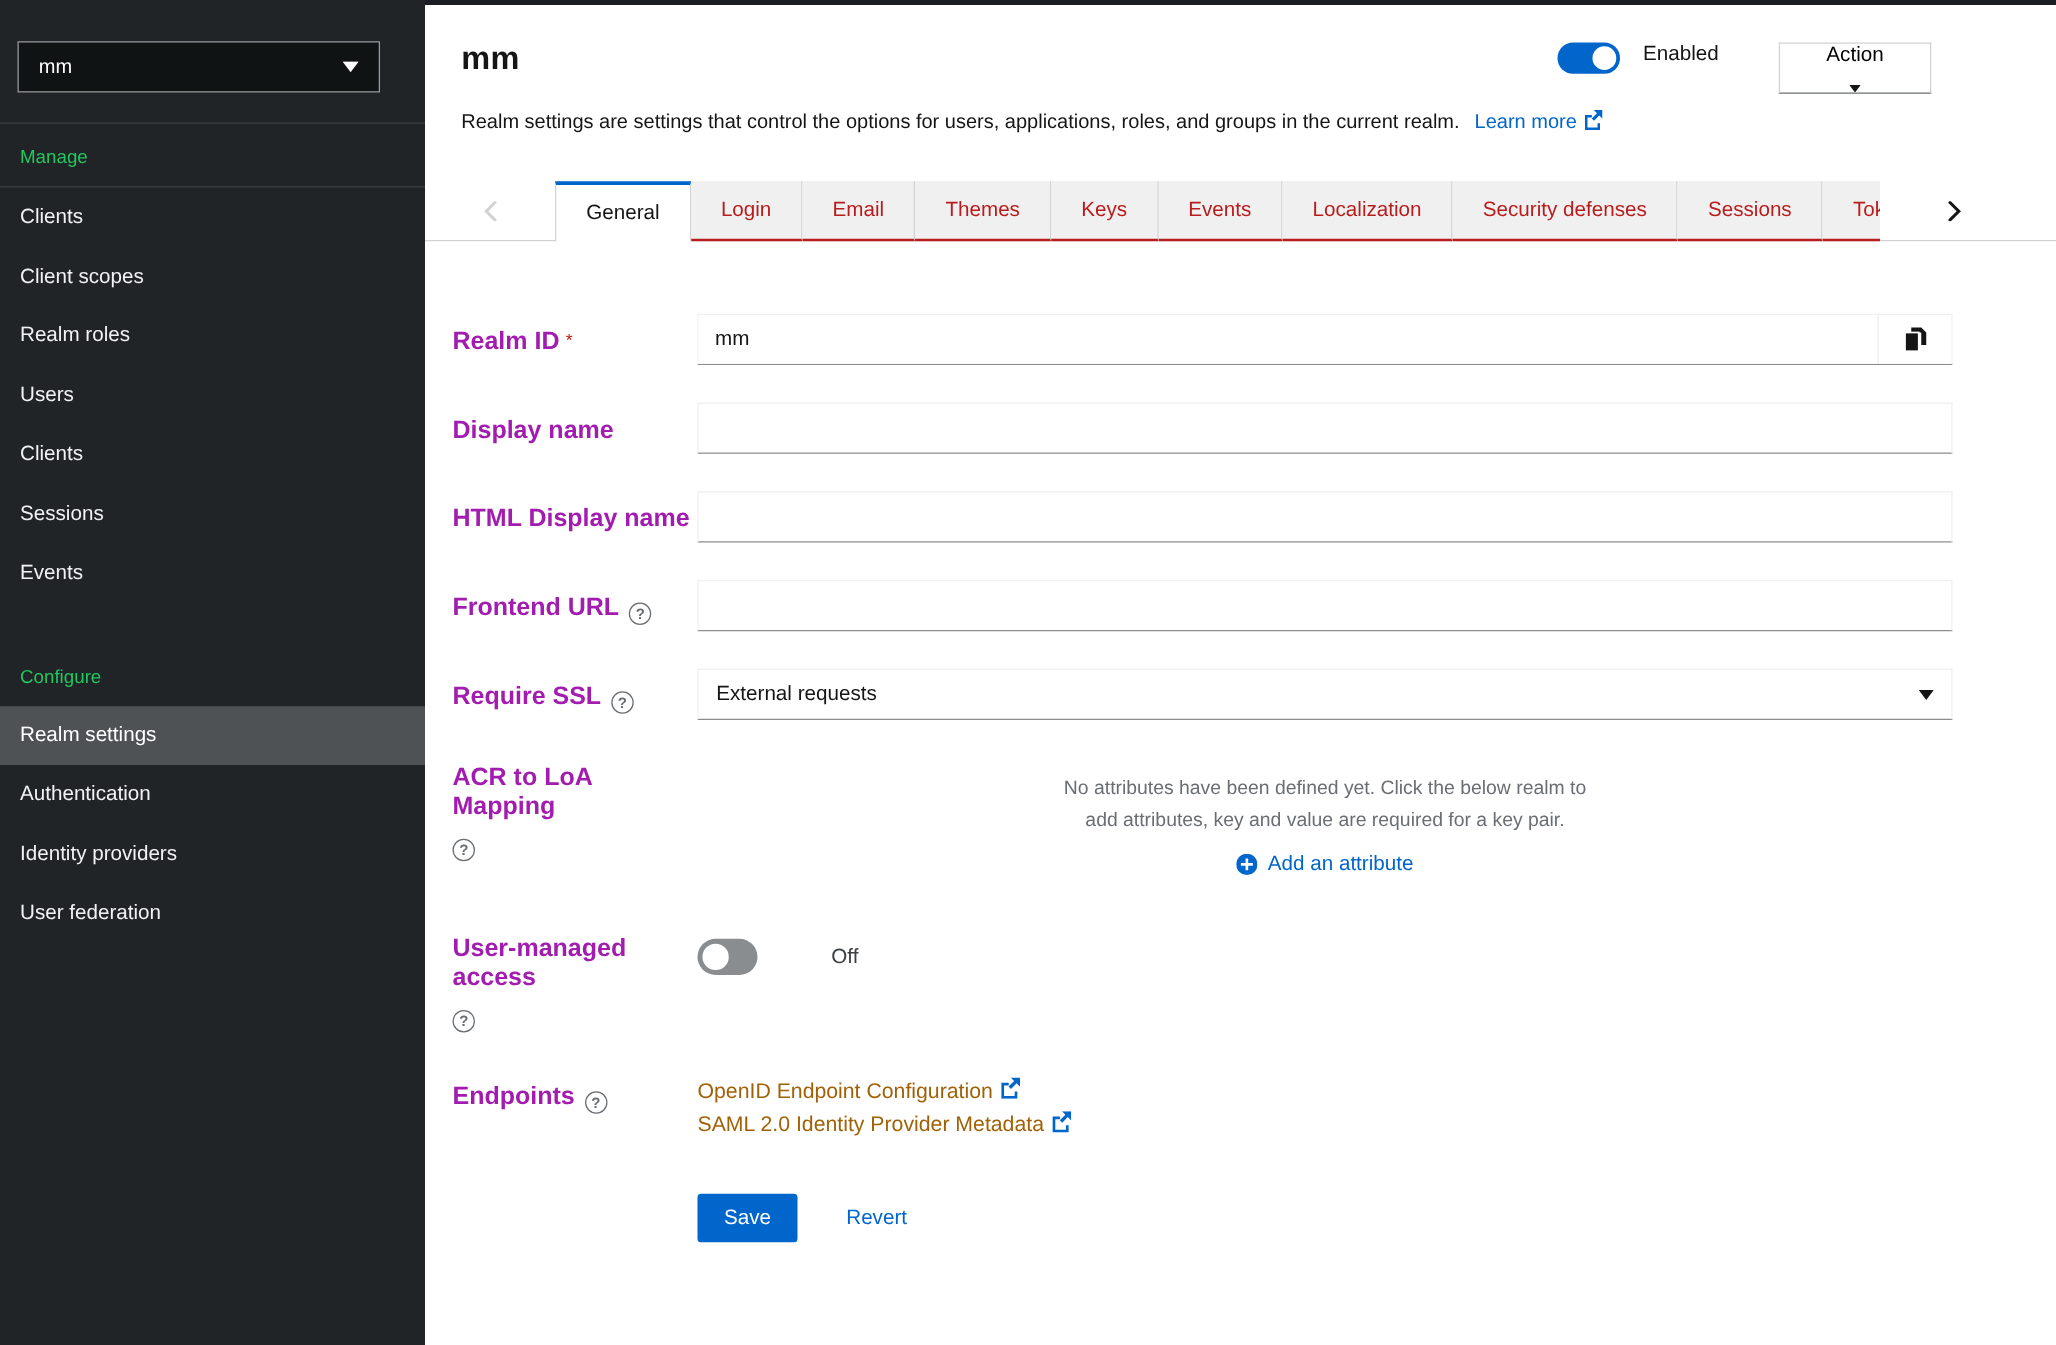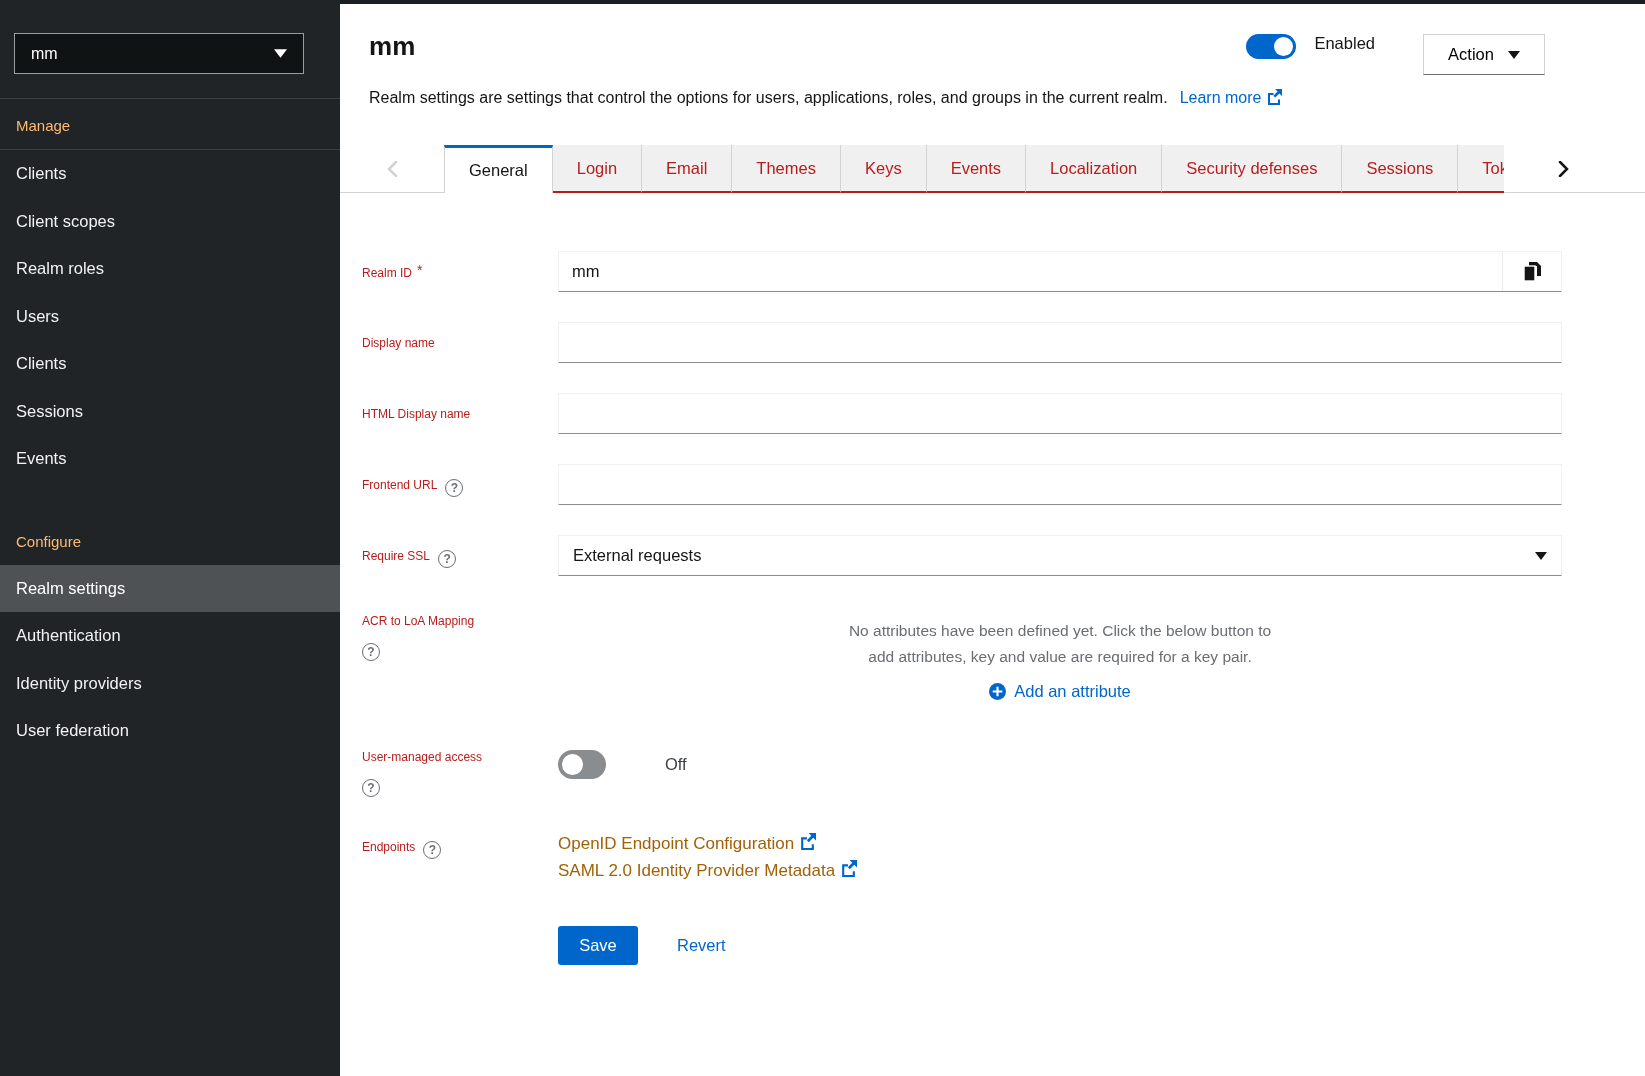--- a/index.html
+++ b/index.html
@@ -5,60 +5,60 @@
   * { margin:0; padding:0; box-sizing:border-box; }
   html,body { width:1645px; height:1076px; overflow:hidden; }
   body { font-family:"Liberation Sans","DejaVu Sans",sans-serif; background:#fff; color:#151515; display:flex; }
 
   
   .sidebar { width:340px; min-width:340px; height:1076px; background:#212427; display:flex; flex-direction:column; }
   .sidebar-head { padding:33px 36px 24px 14px; border-bottom:1px solid #3c3f42; }
   .realm-select { width:290px; height:41px; background:#101314; border:1px solid #9a9da0; color:#fff;
                   display:flex; align-items:center; justify-content:space-between; padding:0 16px; font-size:16px; cursor:pointer; }
   .realm-select svg { flex:none; }
-  .nav-group-label { font-size:15px; color:#fdba74; padding:18px 16px 15px 16px; }
+  .nav-group-label { font-size:15px; color:#22c55e; padding:18px 16px 15px 16px; }
   .nav-group-label.bordered { border-bottom:1px solid #3c3f42; }
   .nav-item { height:47.5px; display:flex; align-items:center; padding-left:16px; font-size:16.5px; color:#f0f2f5; cursor:pointer; text-decoration:none; }
   .nav-item.selected { background:#4f5255; color:#fff; }
   .nav-sec2 { margin-top:32px; }
 
   
   .main { flex:1; height:1076px; display:flex; flex-direction:column; overflow:hidden; background:#fff; }
   .top-strip { height:4px; background:#1a1d21; }
   .page-header { padding:27px 100px 0 29px; display:flex; justify-content:space-between; align-items:flex-start; }
   .page-title { font-size:26px; font-weight:600; letter-spacing:.2px; }
   .header-controls { display:flex; align-items:flex-start; gap:18px; margin-top:3px; }
   .switch { position:relative; border-radius:14px; cursor:pointer; flex:none; }
   .switch .knob { position:absolute; background:#fff; border-radius:50%; }
   .switch.on { width:50px; height:25px; background:#0066cc; }
   .switch.on .knob { width:19px; height:19px; right:3px; top:3px; }
   .switch.off { width:48px; height:29px; background:#8a8d90; border-radius:15px; }
   .switch.off .knob { width:21px; height:21px; left:4px; top:4px; }
   .enabled-label { font-size:16.5px; }
   .action-btn { margin-left:30px; height:41px; min-width:122px; background:#fff; border:1px solid #d2d2d2; border-bottom-color:#6a6e73;
-                display:flex; align-items:center; justify-content:center; gap:14px; font-size:16.5px; padding:0 16px; cursor:pointer; }
+                display:flex; align-items:center; justify-content:center; gap:14px; font-size:16.5px; padding:0 16px; cursor:pointer;flex-direction:column; }
   .page-desc { padding:12px 100px 0 29px; font-size:16px; line-height:1.4; color:#151515; }
   .page-desc .learn-more { color:#0066cc; text-decoration:none; margin-left:12px; white-space:nowrap; }
   .ext-ico { display:inline-block; vertical-align:-2px; margin-left:5px; }
 
   
   .tabs { display:flex; margin-top:34px; height:48px; align-items:stretch; }
   .tab-scroll-left { width:104px; display:flex; align-items:center; justify-content:center; border-bottom:1px solid #d2d2d2; color:#d2d2d2; cursor:default; }
   .tab { background:#f0f0f0; border-right:1px solid #d2d2d2; border-bottom:2px solid #b91c1c; color:#b91c1c;
          display:flex; align-items:center; padding:0 24px; font-size:16.5px; cursor:pointer; white-space:nowrap; }
   .tab.active { background:#fff; color:#151515; border-top:3px solid #0066cc; border-left:1px solid #d2d2d2; border-bottom:none; }
   .tab.truncated { width:46px; overflow:hidden; padding-right:0; border-right:none; }
   .tab-scroll-right { flex:1; display:flex; align-items:center; border-bottom:1px solid #d2d2d2; color:#151515; cursor:pointer; }
   .tab-scroll-right svg { margin-left:54px; }
 
   
   .form { padding:58px 83px 0 22px; overflow:hidden; }
   .form-row { display:flex; margin-bottom:30px; }
   .form-label-col { width:196px; min-width:196px; padding-top:11px; }
-  .form-label { font-size:12px; font-weight:400; color:#b91c1c; display:inline; }
+  .form-label { font-size:20px; font-weight:700; color:#a21caf; display:inline; }
   .required { color:#c9190b; font-size:14px; margin-left:5px; vertical-align:2px; }
   .help-ico { display:inline-flex; width:18px; height:18px; border:1.5px solid #6a6e73; border-radius:50%; color:#6a6e73;
               font-size:12px; font-weight:600; align-items:center; justify-content:center; margin-left:8px; vertical-align:-3px; cursor:pointer; }
   .help-below { display:inline-flex; margin-left:0; margin-top:14px; }
   .form-field-col { flex:1; }
   .pf-input { width:100%; height:41px; border:1px solid #f0f0f0; border-bottom:1px solid #8a8d90; background:#fff;
               font-size:16.5px; font-family:inherit; color:#151515; padding:0 13px; outline:none; }
   .input-group { display:flex; width:100%; border:1px solid #f0f0f0; border-bottom:1px solid #8a8d90; height:41px; background:#fff; }
   .input-group input { flex:1; border:none; height:39px; font-size:16.5px; font-family:inherit; color:#151515; padding:0 13px; outline:none; }
   .copy-btn { width:59px; border:none; border-left:1px solid #ededed; background:#fff; display:flex; align-items:center; justify-content:center; cursor:pointer; }
@@ -217,21 +217,21 @@
       </div>
     </div>
 
     <div class="form-row" style="margin-bottom:38px">
       <div class="form-label-col" style="padding-top:5px">
         <label class="form-label">ACR to LoA Mapping</label><br>
         <span class="help-ico help-below">?</span>
       </div>
       <div class="form-field-col">
         <div class="empty-state">
-          <div class="empty-text">No attributes have been defined yet. Click the below button to add attributes, key and value are required for a key pair.</div>
+          <div class="empty-text">No attributes have been defined yet. Click the below realm to add attributes, key and value are required for a key pair.</div>
           <a class="add-attr">
             <svg width="17" height="17" viewBox="0 0 16 16">
                 <circle cx="8" cy="8" r="8" fill="#0066cc"></circle>
                 <path d="M7 3.5h2V7h3.5v2H9v3.5H7V9H3.5V7H7z" fill="#ffffff"></path>
               </svg>
             <span>Add an attribute</span>
           </a>
         </div>
       </div>
     </div>

